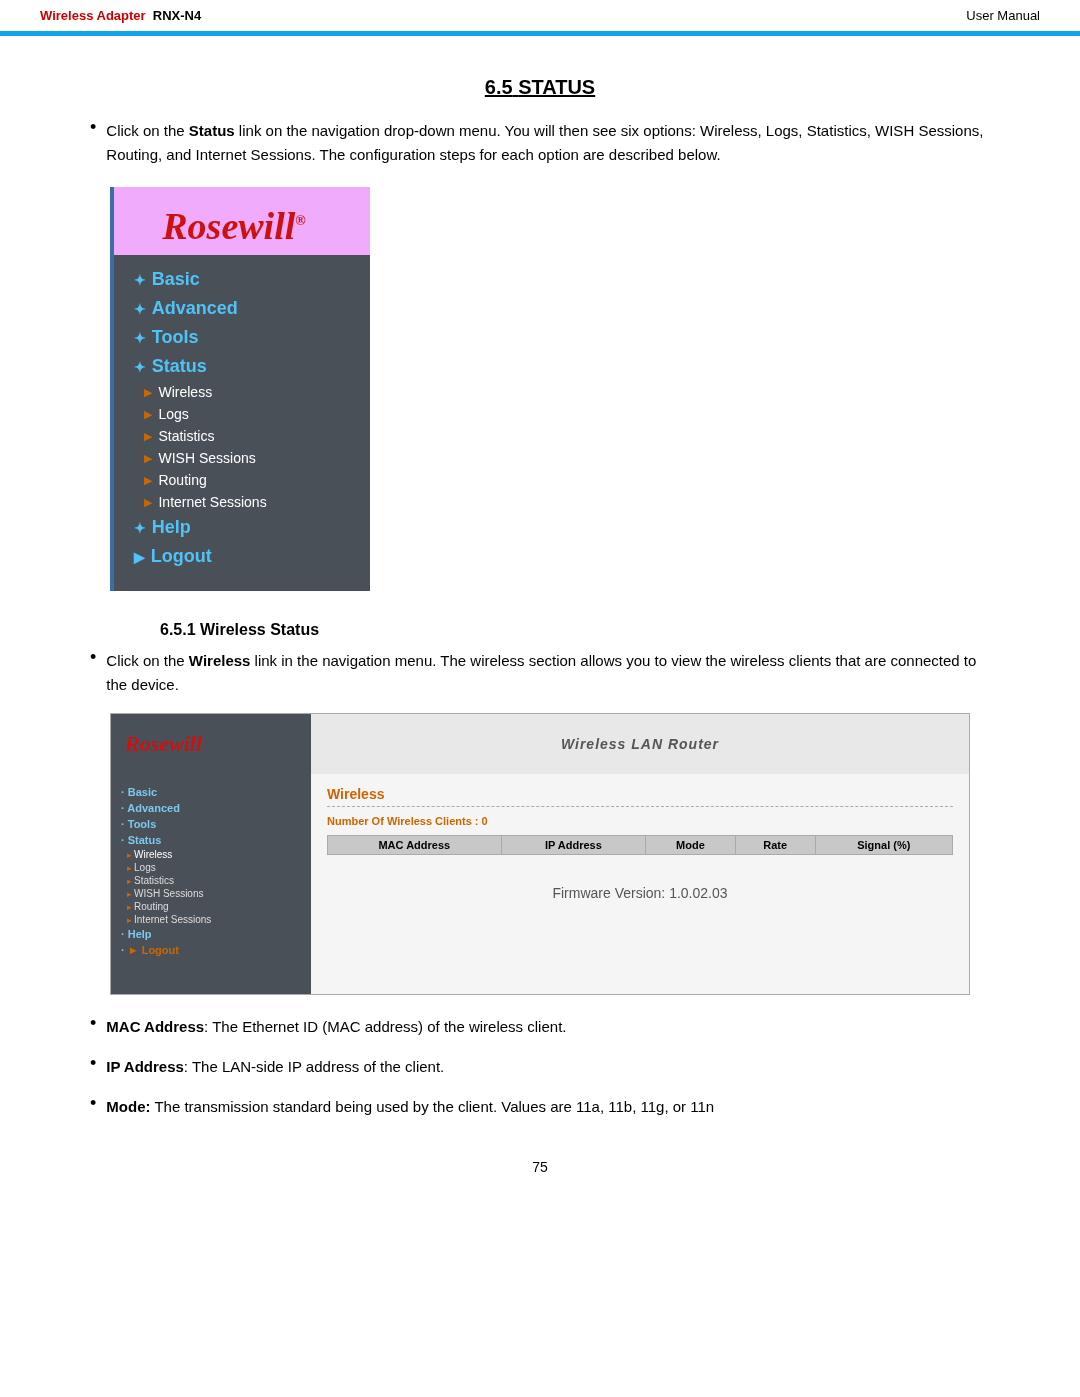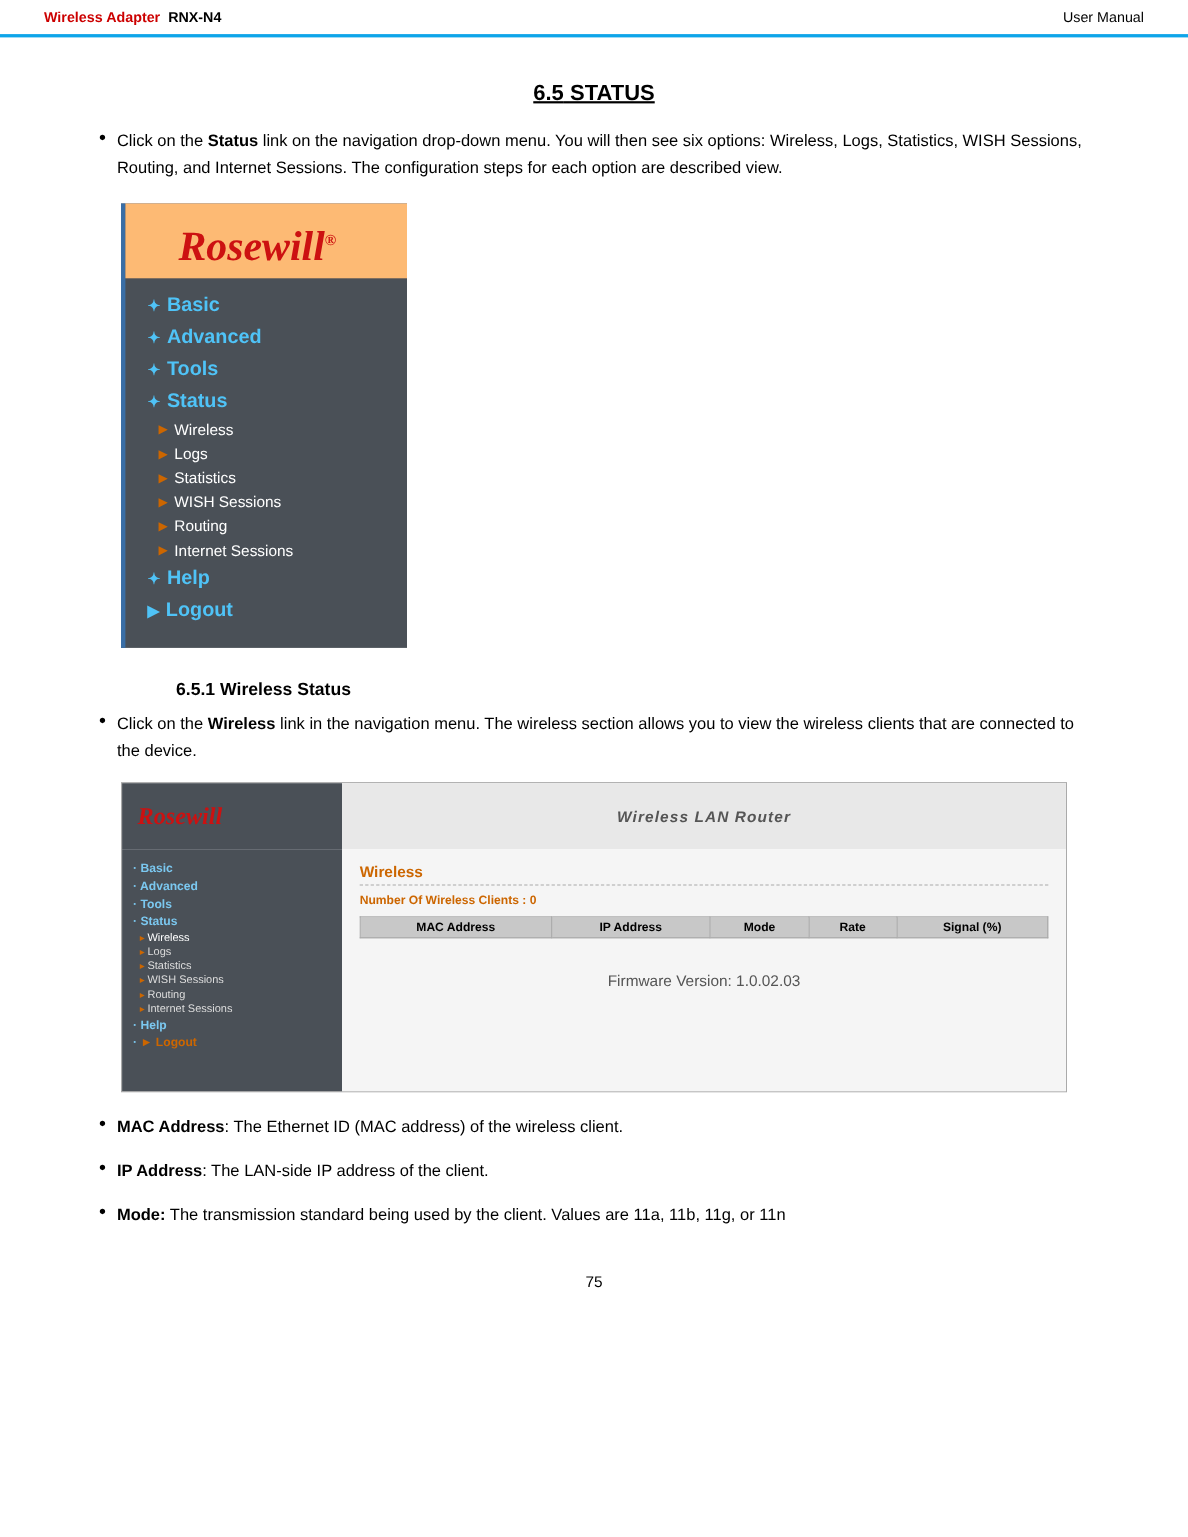--- a/index.html
+++ b/index.html
@@ -11,21 +11,21 @@
       color: #000;
       font-size: 15px;
     }
 
     
     .header-bar {
       display: flex;
       justify-content: space-between;
       align-items: center;
       padding: 8px 40px;
-      border-bottom: 3px solid #0ea5e9;
+      border-bottom: 5px solid #0ea5e9;
     }
     .header-product {
       font-size: 13px;
     }
     .header-product span {
       color: #cc0000;
       font-weight: bold;
     }
     .header-manual {
       font-size: 13px;
@@ -71,21 +71,21 @@
     .nav-screenshot {
       width: 260px;
       background: #4a5057;
       border-left: 4px solid #3a6ea5;
       padding: 0;
       margin: 20px 0 30px 30px;
       font-family: Arial, sans-serif;
     }
 
     .nav-logo-area {
-      background: #fdba74;
+      background: #f0abfc;
       padding: 20px 20px 10px 4px;
       text-align: center;
     }
 
     .rosewill-logo {
       font-family: Georgia, 'Times New Roman', serif;
       font-size: 38px;
       color: #cc1111;
       font-style: italic;
       font-weight: bold;
@@ -297,21 +297,21 @@
 
 <div class="main-content">
 
   <div class="section-title">
     <span>6.5</span>&nbsp;<span>STATUS</span>
   </div>
 
   <div class="bullet-item">
     <span class="bullet-dot">•</span>
     <span class="bullet-text">
-      <span>Click on the </span><b>Status</b><span> link on the navigation drop-down menu. You will then see six options: Wireless, Logs, Statistics, WISH Sessions, Routing, and Internet Sessions. The configuration steps for each option are described view.</span>
+      <span>Click on the </span><b>Status</b><span> link on the navigation drop-down menu. You will then see six options: Wireless, Logs, Statistics, WISH Sessions, Routing, and Internet Sessions. The configuration steps for each option are described below.</span>
     </span>
   </div>
 
   <div class="nav-screenshot">
     <div class="nav-logo-area">
       <div class="rosewill-logo">
         <span>Rosewill</span><sup>®</sup>
       </div>
     </div>
     <div class="nav-menu">

